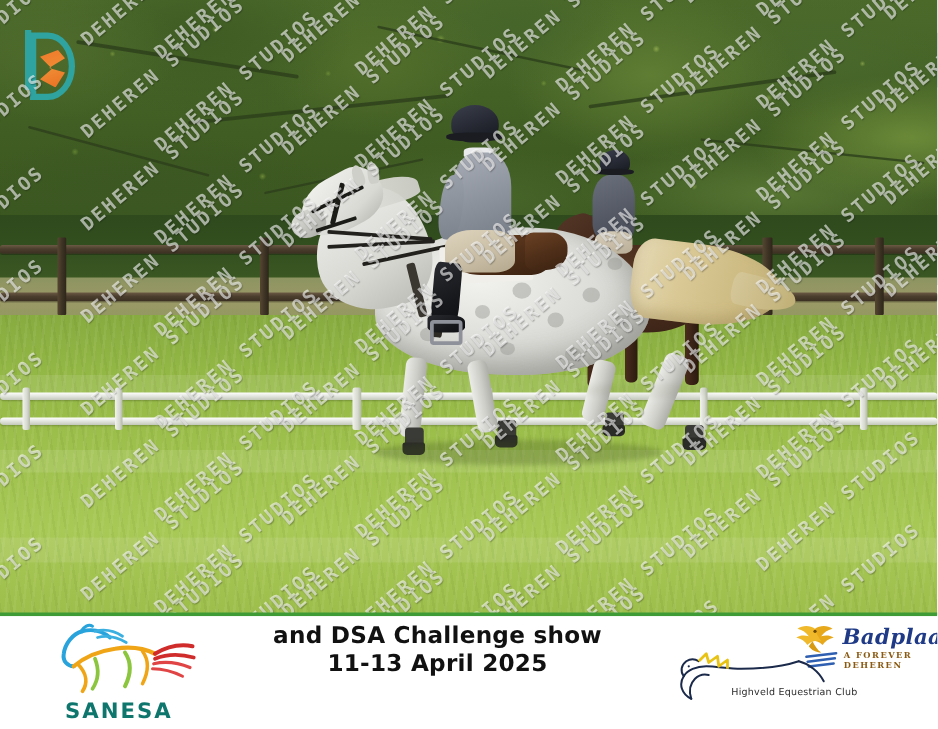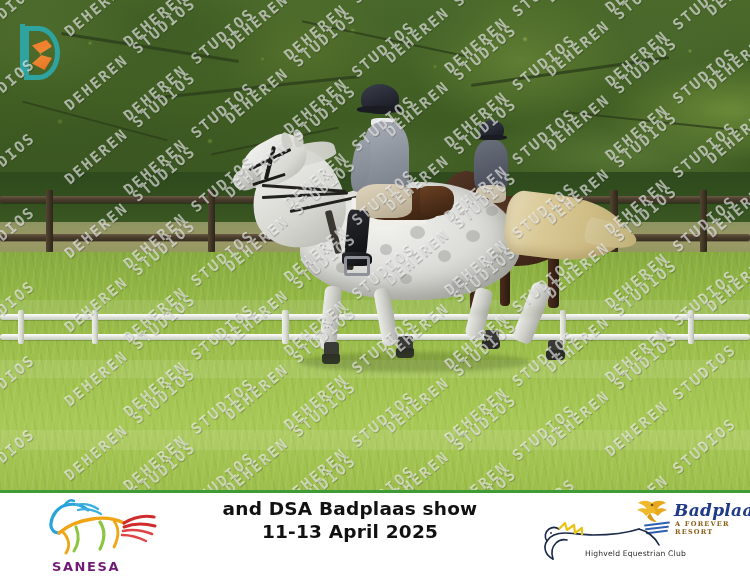--- a/index.html
+++ b/index.html
@@ -174,21 +174,21 @@
   .bp-sub{position:absolute;left:45px;top:22px;font-family:"DejaVu Serif",serif;
      font-size:6.6px;font-weight:700;color:#8a5a12;letter-spacing:1.2px;}
   .bp-eagle{position:absolute;left:2px;top:1px;width:40px;height:26px;}
   .bp-stripes{position:absolute;left:14px;top:25px;width:28px;height:10px;}
   .bp-stripe{position:absolute;height:2px;background:#2f5fb0;border-radius:1px;}
 
   .hec-label{position:absolute;left:50px;top:28px;font-family:"DejaVu Sans",sans-serif;
      font-size:7.6px;color:#2b2b2b;letter-spacing:.2px;white-space:nowrap;}
 
   .sn-word{position:absolute;left:26px;top:62px;font-family:"DejaVu Sans",sans-serif;
-     font-weight:700;font-size:13px;color:#701a75;letter-spacing:1.6px;}
+     font-weight:700;font-size:17px;color:#0f766e;letter-spacing:1.6px;}
 </style>
 </head>
 <body>
 
 <div id="page">
 
   <div id="photo">
 
     <div class="sky"></div>
     <div class="mtnhaze"></div>
@@ -377,38 +377,38 @@
 
         <path d="M98 26 C108 20 118 18 128 20" fill="none" stroke="#d02c2c" stroke-width="3.2" stroke-linecap="round"></path>
         <path d="M98 30 C108 26 118 26 129 29" fill="none" stroke="#d02c2c" stroke-width="3" stroke-linecap="round"></path>
         <path d="M97 34 C106 32 116 33 126 37" fill="none" stroke="#e04444" stroke-width="2.6" stroke-linecap="round"></path>
         <path d="M96 38 C104 38 112 40 120 44" fill="none" stroke="#e04444" stroke-width="2.4" stroke-linecap="round"></path>
       </svg>
       <div class="sn-word">SANESA</div>
     </div>
 
     <div id="footer-title">
-      <div>and DSA Badplaas show</div>
+      <div>and DSA Challenge show</div>
       <div>11-13 April 2025</div>
     </div>
 
     <div id="badplaas">
       <svg class="bp-eagle" viewBox="0 0 40 26">
         <path d="M20 4 C24 1 30 1 34 4 C30 5 27 7 25 10 C28 9 32 9 35 11 C31 12 28 14 26 17 C23 14 19 13 15 14 C17 11 19 8 20 4 Z" fill="#e8a81c"></path>
         <path d="M20 4 C16 1 10 1 6 4 C10 5 13 7 15 10 C12 9 8 9 5 11 C9 12 12 14 14 17 C17 14 21 13 25 14 C23 11 21 8 20 4 Z" fill="#f0b92c"></path>
         <path d="M18 14 C20 18 22 21 25 23 C21 23 17 21 15 18 Z" fill="#d79a10"></path>
         <circle cx="20" cy="6" r="1.3" fill="#6b4a05"></circle>
       </svg>
       <div class="bp-stripes">
         <div class="bp-stripe" style="left:0;top:0;width:26px;transform:rotate(-7deg);"></div>
         <div class="bp-stripe" style="left:1px;top:4px;width:24px;transform:rotate(-7deg);"></div>
         <div class="bp-stripe" style="left:2px;top:8px;width:22px;transform:rotate(-7deg);"></div>
       </div>
       <div class="bp-word">Badplaas</div>
-      <div class="bp-sub">A FOREVER RESORT</div>
+      <div class="bp-sub">A FOREVER DEHEREN</div>
     </div>
 
     <div id="hec">
       <svg width="150" height="42" viewBox="0 0 150 42">
         <path d="M18 38 C10 34 8 26 12 20 C15 15 22 12 30 12 C38 12 48 14 58 14 C74 14 92 12 104 8" fill="none" stroke="#1b2a4a" stroke-width="1.6" stroke-linecap="round"></path>
         <path d="M18 38 C16 32 17 26 21 22 C24 19 28 18 32 19" fill="none" stroke="#1b2a4a" stroke-width="1.6" stroke-linecap="round"></path>
         <path d="M12 20 C9 16 10 11 14 8 C17 6 21 6 24 8" fill="none" stroke="#1b2a4a" stroke-width="1.6" stroke-linecap="round"></path>
         <path d="M104 8 C112 10 120 16 124 24" fill="none" stroke="#1b2a4a" stroke-width="1.6" stroke-linecap="round"></path>
         <path d="M24 8 L30 2 L32 9 L39 4 L40 12 L47 7 L47 14" fill="none" stroke="#e8c313" stroke-width="2.2" stroke-linejoin="round"></path>
         <circle cx="16" cy="12" r="0.9" fill="#1b2a4a"></circle>

